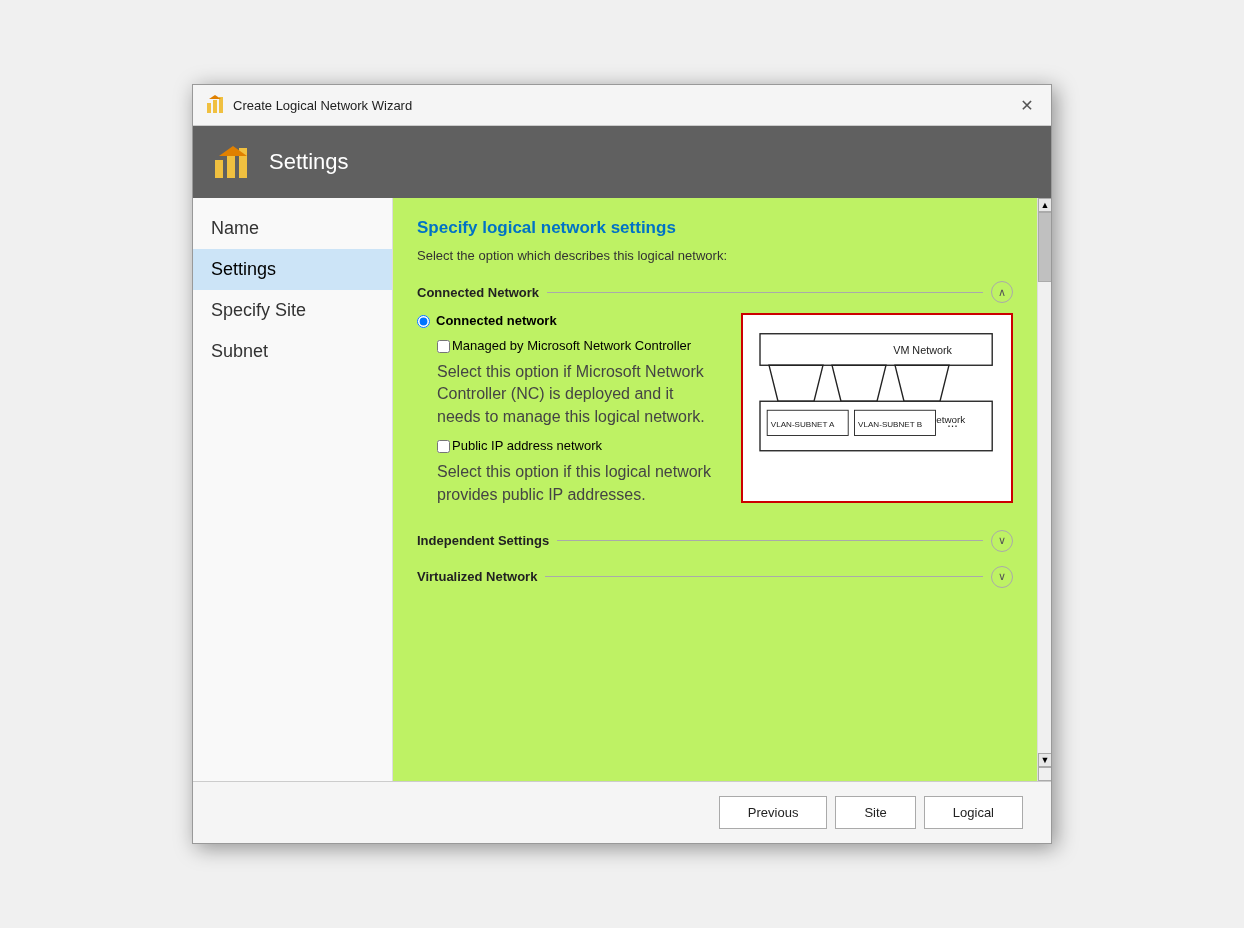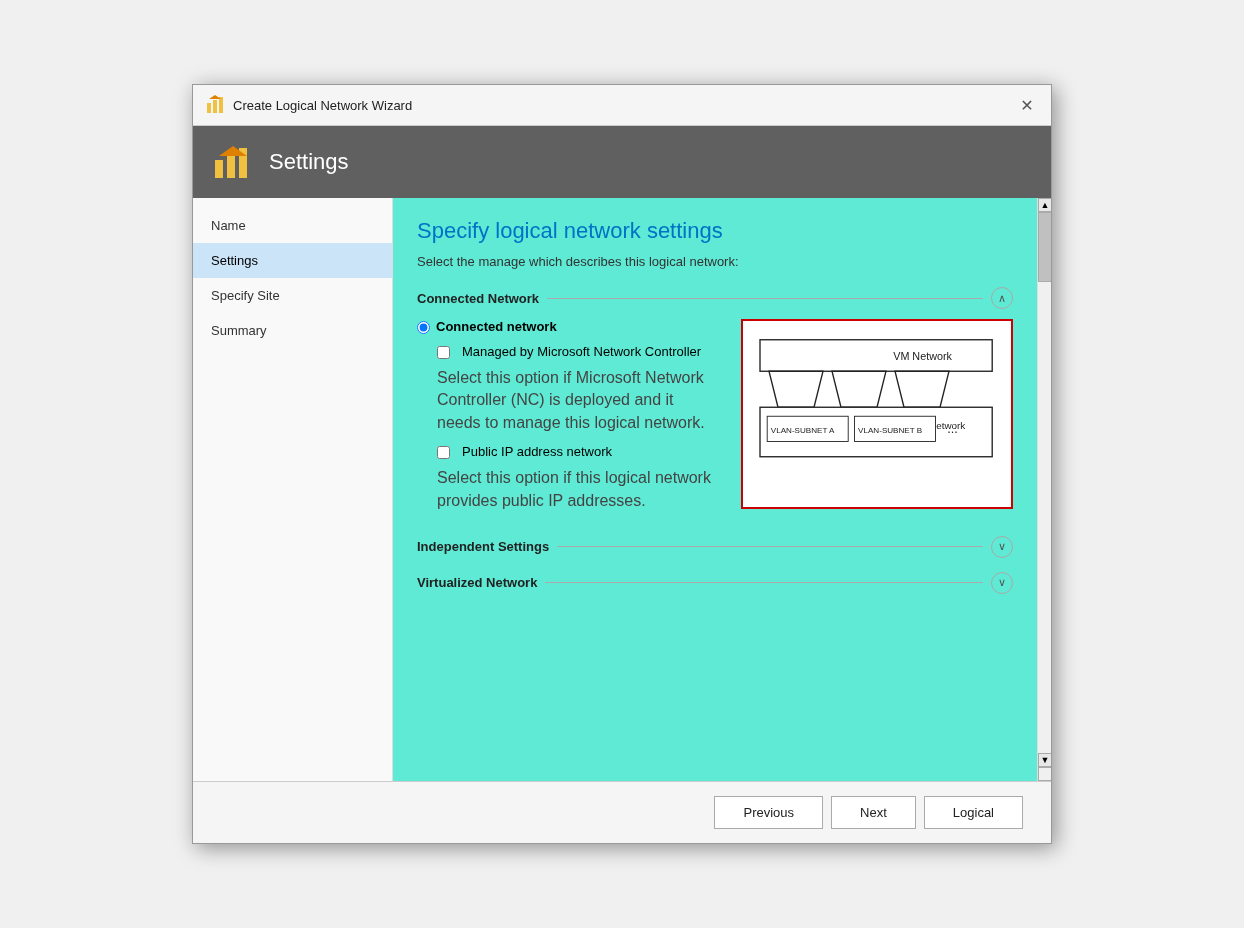--- a/index.html
+++ b/index.html
@@ -8,21 +8,21 @@
       background: #f0f0f0;
       display: flex;
       justify-content: center;
       align-items: center;
       height: 100vh;
       font-size: 13px;
     }
     .dialog {
       width: 860px;
       height: 760px;
-      background: #5eead4;
+      background: #bef264;
       border: 1px solid #999;
       box-shadow: 4px 4px 20px rgba(0,0,0,0.4);
       display: flex;
       flex-direction: column;
     }
     .title-bar {
       background: #f5f5f5;
       border-bottom: 1px solid #ccc;
       padding: 8px 12px;
       display: flex;
@@ -81,38 +81,38 @@
       width: 200px;
       background: #f9f9f9;
       border-right: 1px solid #ddd;
       padding: 10px 0;
       flex-shrink: 0;
     }
     .sidebar-item {
       padding: 10px 18px;
       cursor: pointer;
       color: #333;
-      font-size: 13px;
+      font-size: 18px;
     }
     .sidebar-item.active {
       background: #cce4f7;
       color: #000;
       font-weight: 400;
     }
     .main-content {
       flex: 1;
       overflow-y: auto;
       padding: 20px 24px 10px 24px;
       position: relative;
     }
     .main-title {
-      font-size: 22px;
+      font-size: 17px;
       color: #0072c6;
       margin-bottom: 10px;
-      font-weight: 400;
+      font-weight: 700;
     }
     .main-subtitle {
       font-size: 13px;
       color: #333;
       margin-bottom: 18px;
     }
     .section {
       margin-bottom: 14px;
     }
     .section-header {
@@ -171,21 +171,21 @@
       margin-top: 2px;
       flex-shrink: 0;
     }
     .radio-label {
       font-size: 13px;
       font-weight: 700;
     }
     .checkbox-row {
       display: flex;
       align-items: flex-end;
-      gap: 12px;
+      gap: 2px;
       margin-left: 20px;
       margin-bottom: 8px;
     }
     .checkbox-row input[type="checkbox"] {
       margin-top: 2px;
     }
     .checkbox-label {
       font-size: 13px;
     }
     .sub-desc {
@@ -256,27 +256,27 @@
       <div class="sidebar-item">
         <span>Name</span>
       </div>
       <div class="sidebar-item active">
         <span>Settings</span>
       </div>
       <div class="sidebar-item">
         <span>Specify Site</span>
       </div>
       <div class="sidebar-item">
-        <span>Summary</span>
+        <span>Subnet</span>
       </div>
     </div>
 
     <div class="main-content">
       <h2 class="main-title">Specify logical network settings</h2>
-      <p class="main-subtitle">Select the manage which describes this logical network:</p>
+      <p class="main-subtitle">Select the option which describes this logical network:</p>
 
       <div class="section">
         <div class="section-header">
           <span class="section-title">Connected Network</span>
           <div class="section-line"></div>
           <div class="section-toggle">∧</div>
         </div>
 
 
         <div class="radio-group">
@@ -344,16 +344,16 @@
     <div style="width:14px;background:#f0f0f0;border-left:1px solid #ddd;position:relative;flex-shrink:0;">
       <div style="position:absolute;top:0;width:14px;height:14px;background:#e8e8e8;border:1px solid #aaa;display:flex;align-items:center;justify-content:center;font-size:9px;cursor:pointer;">▲</div>
       <div style="position:absolute;top:14px;width:14px;height:70px;background:#c0c0c0;border:1px solid #aaa;"></div>
       <div style="position:absolute;bottom:14px;width:14px;height:14px;background:#e8e8e8;border:1px solid #aaa;display:flex;align-items:center;justify-content:center;font-size:9px;cursor:pointer;">▼</div>
       <div style="position:absolute;bottom:0;width:14px;height:14px;background:#f0f0f0;border:1px solid #aaa;"></div>
     </div>
   </div>
 
   <div class="footer-bar">
     <button class="footer-btn">Previous</button>
-    <button class="footer-btn">Next</button>
+    <button class="footer-btn">Site</button>
     <button class="footer-btn">Logical</button>
   </div>
 </div>
 
 </body></html>

